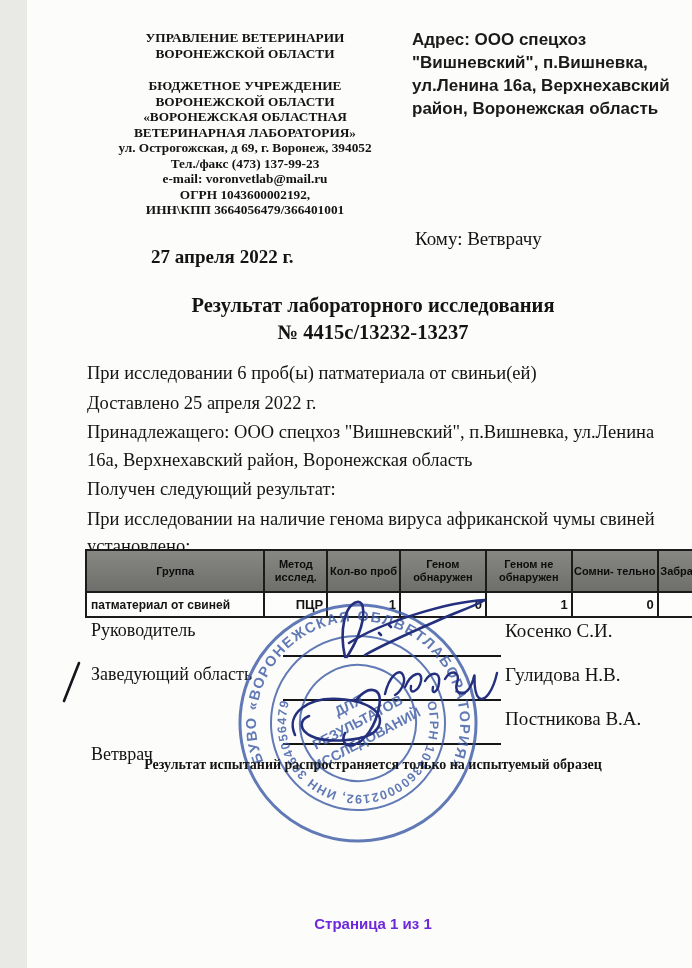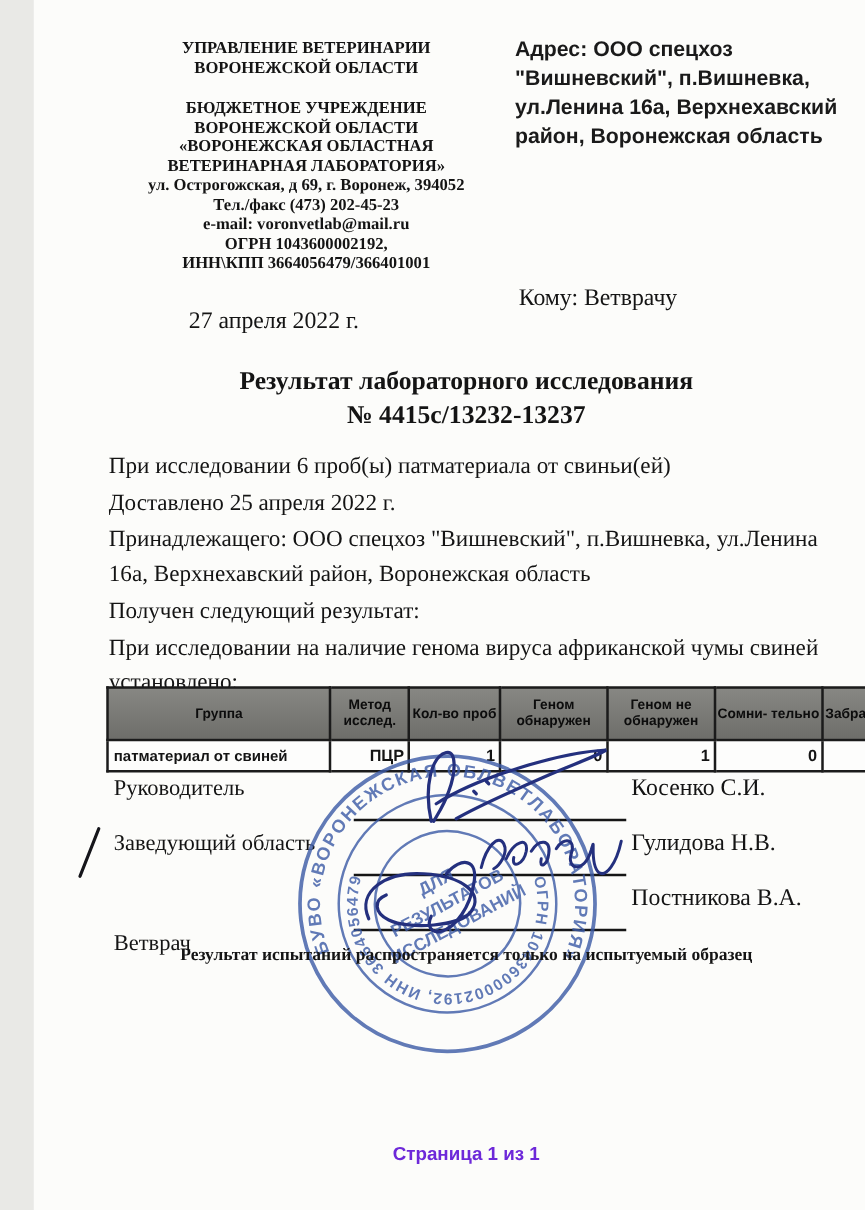--- a/index.html
+++ b/index.html
@@ -15,21 +15,21 @@
     text-align:center; font-weight:bold; font-size:13.3px; line-height:15.5px;
   }
   .org .g2 { margin-top:17px; }
   
   .addr {
     position:absolute; left:385px; top:28px; width:272px;
     font-family:"Liberation Sans", sans-serif; font-weight:600;
     font-size:17px; line-height:23px; color:#1a1a1a;
   }
   .komu { position:absolute; left:388px; top:228px; font-size:19px; }
-  .date { position:absolute; left:124px; top:246px; font-size:19px; font-weight:normal; }
+  .date { position:absolute; left:124px; top:246px; font-size:19px; font-weight:bold; }
   .title {
     position:absolute; left:0; top:292px; width:100%;
     text-align:center; font-weight:bold; font-size:20.5px; line-height:27px;
   }
   .body-text {
     position:absolute; left:60px; top:360px; width:588px;
     font-size:18.5px; line-height:27.5px;
   }
   .body-text p { margin:0 0 2px 0; }
   
@@ -70,21 +70,21 @@
 
   <div class="org">
     <div>УПРАВЛЕНИЕ ВЕТЕРИНАРИИ</div>
     <div>ВОРОНЕЖСКОЙ ОБЛАСТИ</div>
     <div class="g2">
       <div>БЮДЖЕТНОЕ УЧРЕЖДЕНИЕ</div>
       <div>ВОРОНЕЖСКОЙ ОБЛАСТИ</div>
       <div>«ВОРОНЕЖСКАЯ ОБЛАСТНАЯ</div>
       <div>ВЕТЕРИНАРНАЯ ЛАБОРАТОРИЯ»</div>
       <div>ул. Острогожская, д 69, г. Воронеж, 394052</div>
-      <div>Тел./факс  (473) 202-45-23</div>
+      <div>Тел./факс  (473) 137-99-23</div>
       <div>e-mail: voronvetlab@mail.ru</div>
       <div>ОГРН 1043600002192,</div>
       <div>ИНН\КПП 3664056479/366401001</div>
     </div>
   </div>
 
   <div class="addr">Адрес: ООО спецхоз "Вишневский", п.Вишневка, ул.Ленина 16а, Верхнехавский район, Воронежская область</div>
   <div class="komu">Кому: Ветврачу</div>
   <div class="date">27 апреля 2022 г.</div>
 

